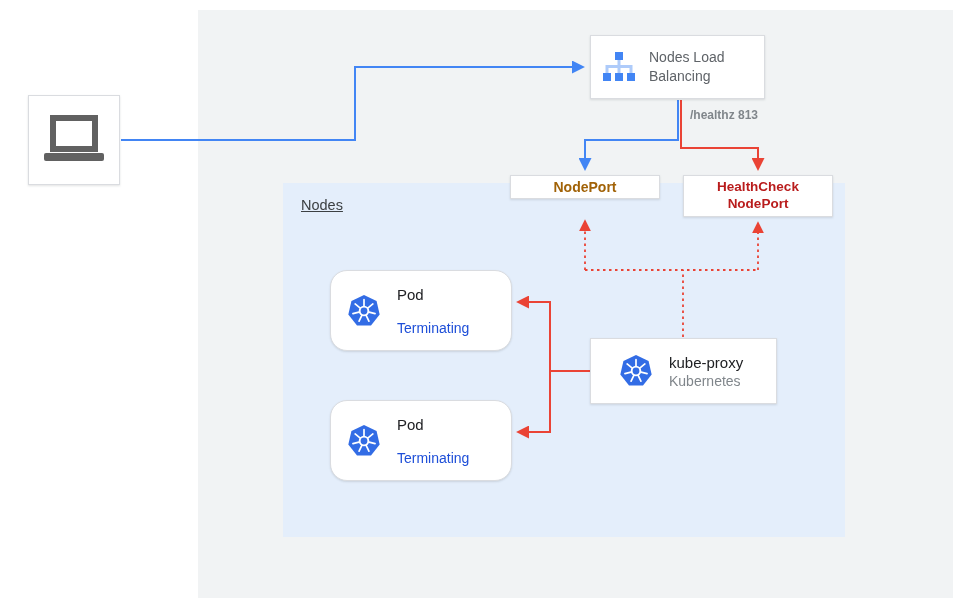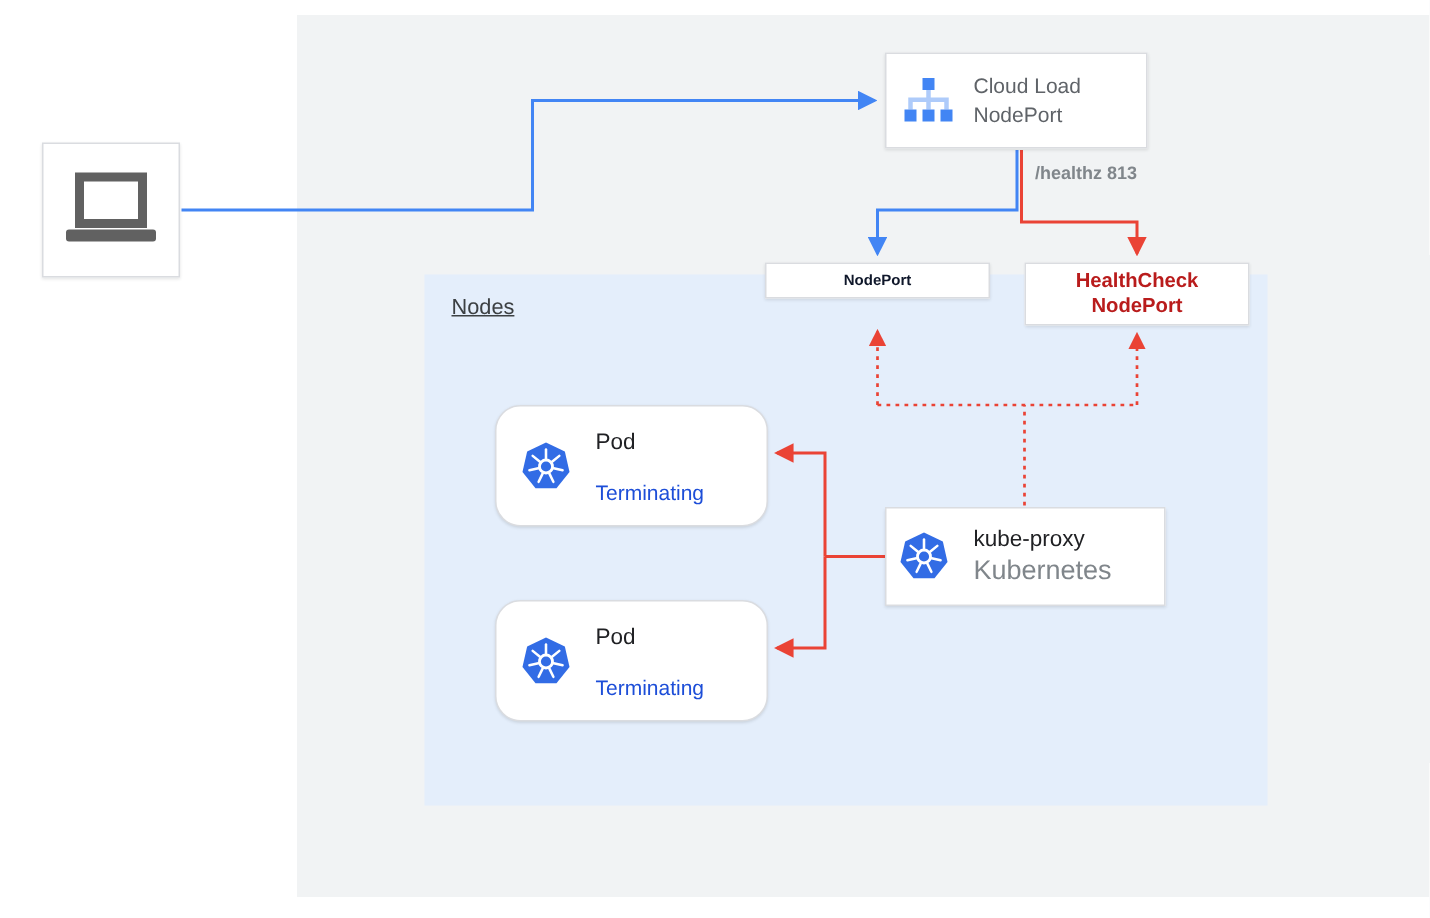--- a/index.html
+++ b/index.html
@@ -32,40 +32,40 @@
     display: flex; align-items: center;
   }
 
   .laptop-card { left: 28px; top: 95px; width: 92px; height: 90px; justify-content: center; }
 
   .clb-card { left: 590px; top: 35px; width: 175px; height: 64px; padding-left: 10px; }
   .clb-text { margin-left: 12px; width: 92px; font-size: 14px; color: #5f6368; line-height: 1.35; }
 
   .nodeport-card {
     left: 510px; top: 175px; width: 150px; height: 24px;
-    justify-content: center; font-weight: bold; font-size: 10px; color: #0f172a;
+    justify-content: center; font-weight: bold; font-size: 14px; color: #a16207;
   }
   .hc-card {
     left: 683px; top: 175px; width: 150px; height: 42px;
     justify-content: center; text-align: center;
     font-weight: bold; font-size: 13.5px; color: #b91c1c; line-height: 1.25;
   }
   .hc-card .hc-inner { width: 100px; }
 
   .pod-card { width: 182px; height: 81px; padding-left: 16px; border-radius: 17px; }
   .pod-card-1 { left: 330px; top: 270px; }
   .pod-card-2 { left: 330px; top: 400px; }
   .pod-text { margin-left: 16px; }
   .pod-title { font-size: 15px; color: #202124; }
   .pod-status { font-size: 14px; color: #1d4ed8; margin-top: 17px; }
 
-  .kp-card { left: 590px; top: 338px; width: 187px; height: 66px; padding-left: 8px; }
+  .kp-card { left: 590px; top: 338px; width: 187px; height: 66px; padding-left: 28px; }
   .kp-text { margin-left: 16px; }
   .kp-title { font-size: 15px; color: #202124; }
-  .kp-subtitle { font-size: 18px; color: #80868b; margin-top: 2px; }
+  .kp-subtitle { font-size: 14px; color: #80868b; margin-top: 2px; }
 
   .healthz-label {
     position: absolute; left: 690px; top: 108px;
     font-size: 12px; font-weight: bold; color: #80868b;
   }
 
   .wires { position: absolute; left: 0; top: 0; width: 953px; height: 612px; pointer-events: none; }
   .defs-holder { position: absolute; width: 0; height: 0; overflow: hidden; }
 </style>
 </head>
@@ -134,21 +134,21 @@
       <rect x="14" y="3" width="8" height="8" fill="#4285f4"></rect>
       <rect x="16.5" y="11" width="3" height="6" fill="#aecbfa"></rect>
       <rect x="4.5" y="16" width="27" height="3" fill="#aecbfa"></rect>
       <rect x="4.5" y="19" width="3" height="5" fill="#aecbfa"></rect>
       <rect x="16.5" y="19" width="3" height="5" fill="#aecbfa"></rect>
       <rect x="28.5" y="19" width="3" height="5" fill="#aecbfa"></rect>
       <rect x="2" y="24" width="8" height="8" fill="#4285f4"></rect>
       <rect x="14" y="24" width="8" height="8" fill="#4285f4"></rect>
       <rect x="26" y="24" width="8" height="8" fill="#4285f4"></rect>
     </svg>
-    <div class="clb-text">Cloud Load NodePort</div>
+    <div class="clb-text">Nodes Load Balancing</div>
   </div>
 
   <div class="healthz-label">/healthz 813</div>
 
   <div class="card nodeport-card">
     <span>NodePort</span>
   </div>
 
   <div class="card hc-card">
     <div class="hc-inner">HealthCheck NodePort</div>

